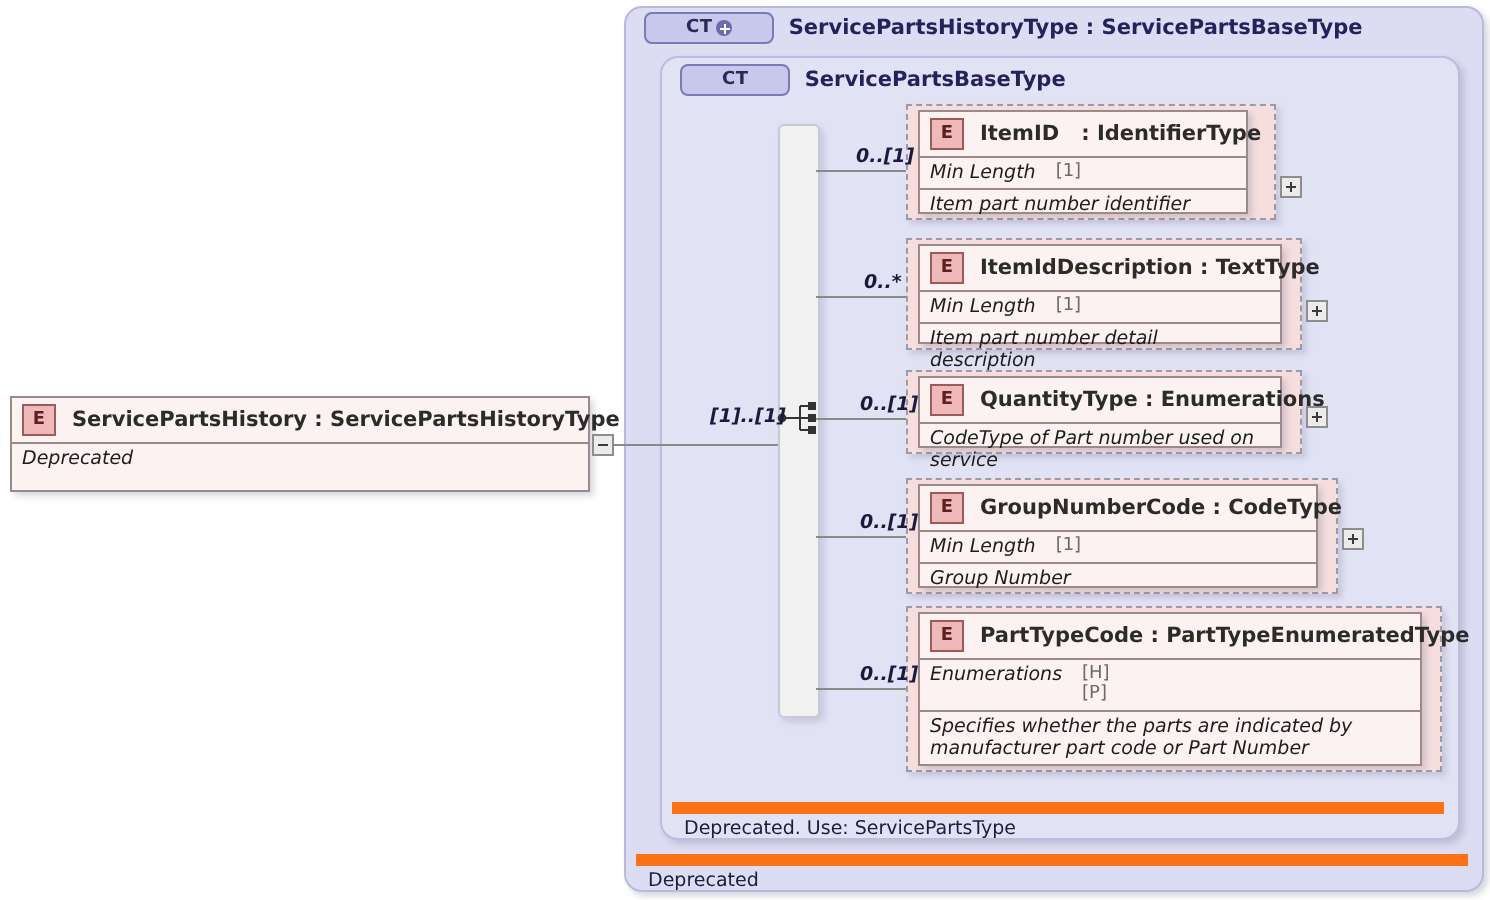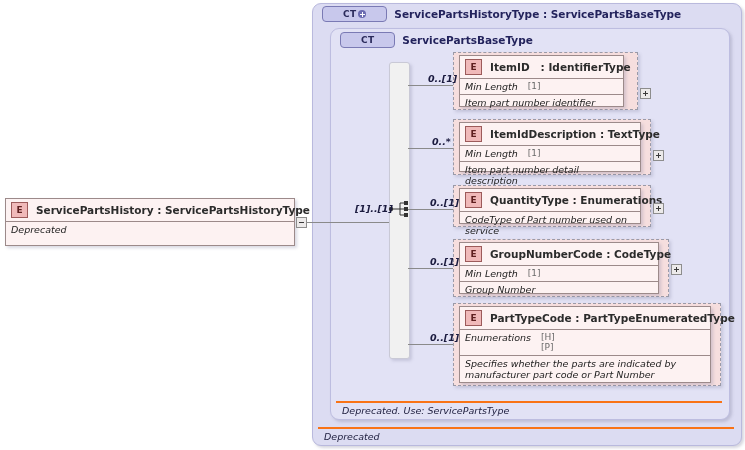--- a/index.html
+++ b/index.html
@@ -68,23 +68,22 @@
   .ct-title {
     font-size: 10.5px;
     font-weight: bold;
     color: #23235c;
   }
 
   
   .annot {
     position: absolute;
     font-size: 9.5px;
-    font-style: italic;
     color: #1c1c3c;
-    border-top: 2px solid #f97316;
+    border-top: 6px solid #f97316;
     padding-top: 2px;
     padding-left: 6px;
     box-sizing: border-box;
     white-space: nowrap;
   }
 
   
   .elem {
     position: absolute;
     box-sizing: border-box;

